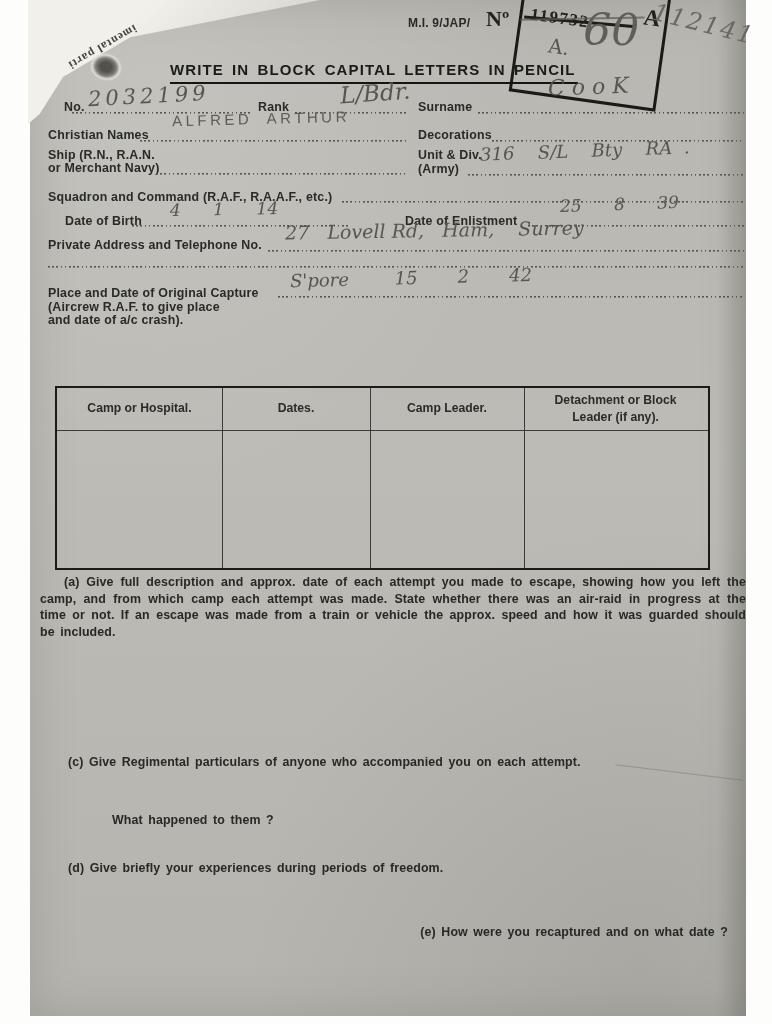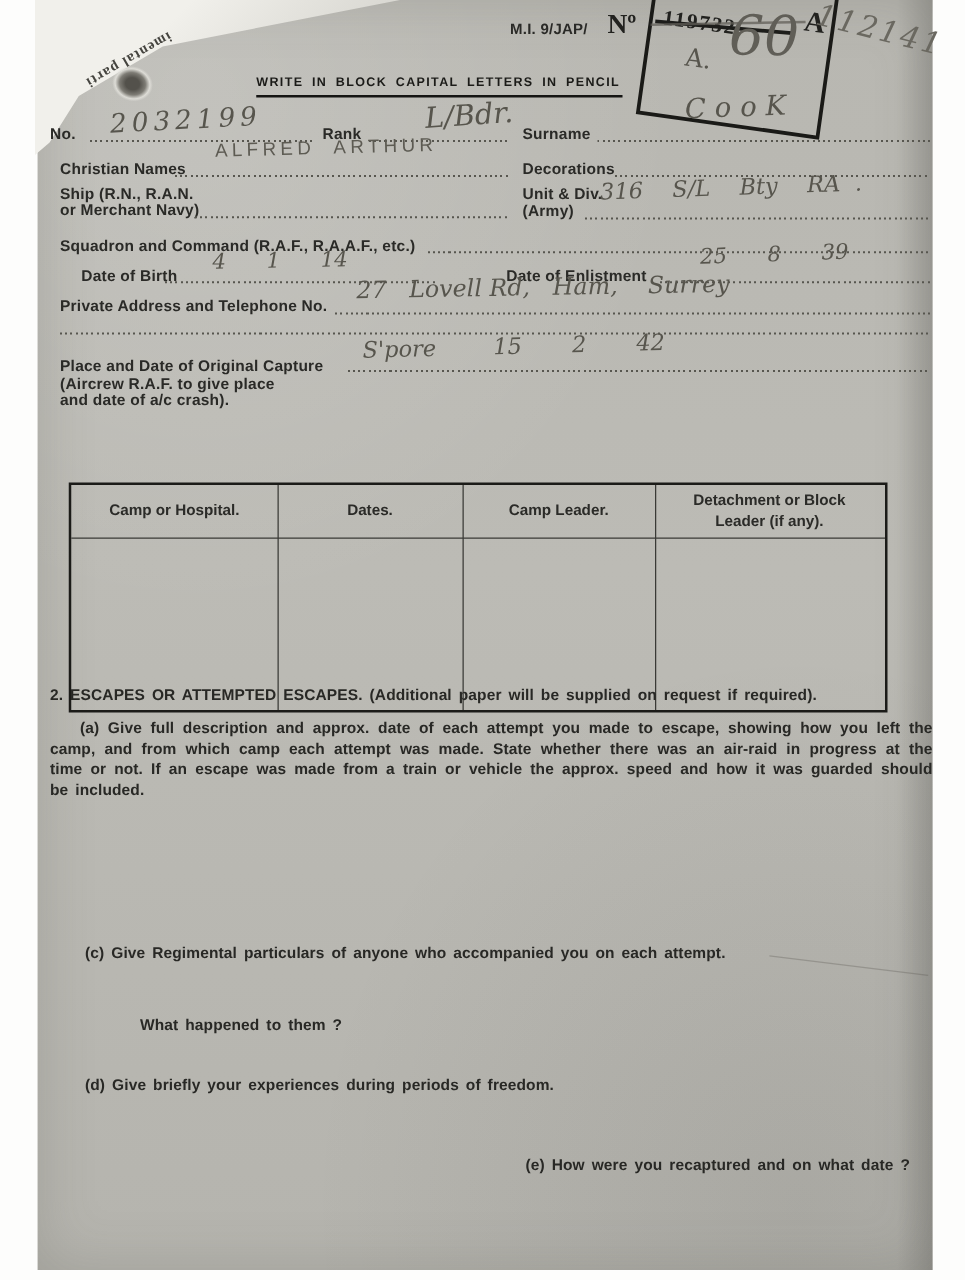--- a/index.html
+++ b/index.html
@@ -16,23 +16,23 @@
        letter-spacing:.2px;white-space:pre;}
   .par{position:absolute;font-weight:700;font-size:12.4px;line-height:1.34;color:#282825;
        text-align:justify;letter-spacing:.1px;word-spacing:2px;}
   .dots{position:absolute;height:2px;
        background-image:repeating-linear-gradient(90deg,#57564f 0 1.6px,transparent 1.6px 4.2px);
        background-position:0 100%;background-size:100% 1.6px;background-repeat:no-repeat;}
   .hand{position:absolute;font-family:"DejaVu Serif",serif;font-style:italic;
         color:#57554d;white-space:pre;}
   .handcaps{position:absolute;font-family:"Liberation Sans",sans-serif;color:#5d5b53;
         white-space:pre;}
-  .title{position:absolute;left:170px;top:61px;font-weight:700;font-size:10px;
+  .title{position:absolute;left:170px;top:61px;font-weight:700;font-size:15px;
         letter-spacing:1.1px;word-spacing:3px;color:#1b1b18;border-bottom:2.6px solid #151513;
-        padding:0 2px 4px 0;margin-left:35px;}
+        padding:0 2px 4px 0;}
   .serif{font-family:"Liberation Serif",serif;font-weight:700;color:#22221f;}
   .numbox{position:absolute;left:516px;top:-14px;width:142px;height:110px;
         border:3px solid #1a1a17;transform:rotate(8deg);}
   .tbl{position:absolute;left:55px;top:386px;width:655px;height:184px;
         border:2.6px solid #1b1b18;box-sizing:border-box;}
   .tbl .vline{position:absolute;top:0;bottom:0;width:1.4px;background:#3a3a36;}
   .tbl .hline{position:absolute;left:0;right:0;top:42px;height:1.4px;background:#3a3a36;}
   .tbl .hcell{position:absolute;top:0;height:42px;display:flex;align-items:center;
         justify-content:center;text-align:center;font-weight:700;font-size:12.2px;
         color:#2b2b28;line-height:1.4;white-space:pre-line;}
@@ -74,21 +74,21 @@
   <div class="hand" style="left:652px;top:10px;font-size:24px;letter-spacing:2px;transform:rotate(14deg);color:#6a6860;">112141</div>
 
   <div class="wedge"></div>
   <div class="fold">
     <div class="foldtext">imental parti</div>
   </div>
   <div class="hole"></div>
 
   <div class="title">WRITE IN BLOCK CAPITAL LETTERS IN PENCIL</div>
 
-  <div class="lbl" style="left:40px;top:100px;text-align:center;">No.</div>
+  <div class="lbl" style="left:64px;top:100px;text-align:center;">No.</div>
   <div class="dots" style="left:72px;top:112px;width:178px;"></div>
   <div class="hand" style="left:88px;top:84px;font-size:21px;letter-spacing:4px;transform:rotate(-3deg);">2032199</div>
   <div class="lbl" style="left:258px;top:100px;">Rank</div>
   <div class="dots" style="left:295px;top:112px;width:113px;"></div>
   <div class="hand" style="left:340px;top:80px;font-size:23px;transform:rotate(-4deg);">L/Bdr.</div>
   <div class="lbl" style="left:418px;top:100px;">Surname</div>
   <div class="dots" style="left:478px;top:112px;width:266px;"></div>
   <div class="hand" style="left:548px;top:74px;font-size:22px;letter-spacing:7px;transform:rotate(-2deg);">CooK</div>
 
   <div class="lbl" style="left:48px;top:128px;">Christian Names</div>
@@ -136,21 +136,20 @@
     <div class="vline" style="left:313px;"></div>
     <div class="vline" style="left:467px;"></div>
     <div class="hline"></div>
     <div class="hcell" style="left:0;width:165px;">Camp or Hospital.</div>
     <div class="hcell" style="left:165px;width:148px;">Dates.</div>
     <div class="hcell" style="left:313px;width:154px;">Camp Leader.</div>
     <div class="hcell" style="left:467px;width:183px;">Detachment or Block
 Leader (if any).</div>
   </div>
 
-  <div class="par" style="left:40px;top:548px;width:706px;text-align:left;">2.   ESCAPES OR ATTEMPTED ESCAPES.   (Additional paper will be supplied on request if required).</div>
   <div class="par" style="left:40px;top:574px;width:706px;text-indent:24px;">(a)  Give full description and approx. date of each attempt you made to escape, showing how you left the camp, and from which camp each attempt was made.  State whether there was an air-raid in progress at the time or not.  If an escape was made from a train or vehicle the approx. speed and how it was guarded should be included.</div>
   <div class="par" style="left:68px;top:754px;width:660px;text-align:left;">(c)  Give Regimental particulars of anyone who accompanied you on each attempt.</div>
   <div class="par" style="left:112px;top:812px;width:600px;text-align:left;">What happened to them ?</div>
   <div class="par" style="left:68px;top:860px;width:660px;text-align:left;">(d)  Give briefly your experiences during periods of freedom.</div>
   <div class="par" style="left:68px;top:924px;width:660px;text-align:right;">(e)  How were you recaptured and on what date ?</div>
 
   <div class="scratch"></div>
 
   <div class="lbl" style="left:668px;top:997px;font-size:13px;margin-top:40px;">P.T.O.</div>
 </div>

